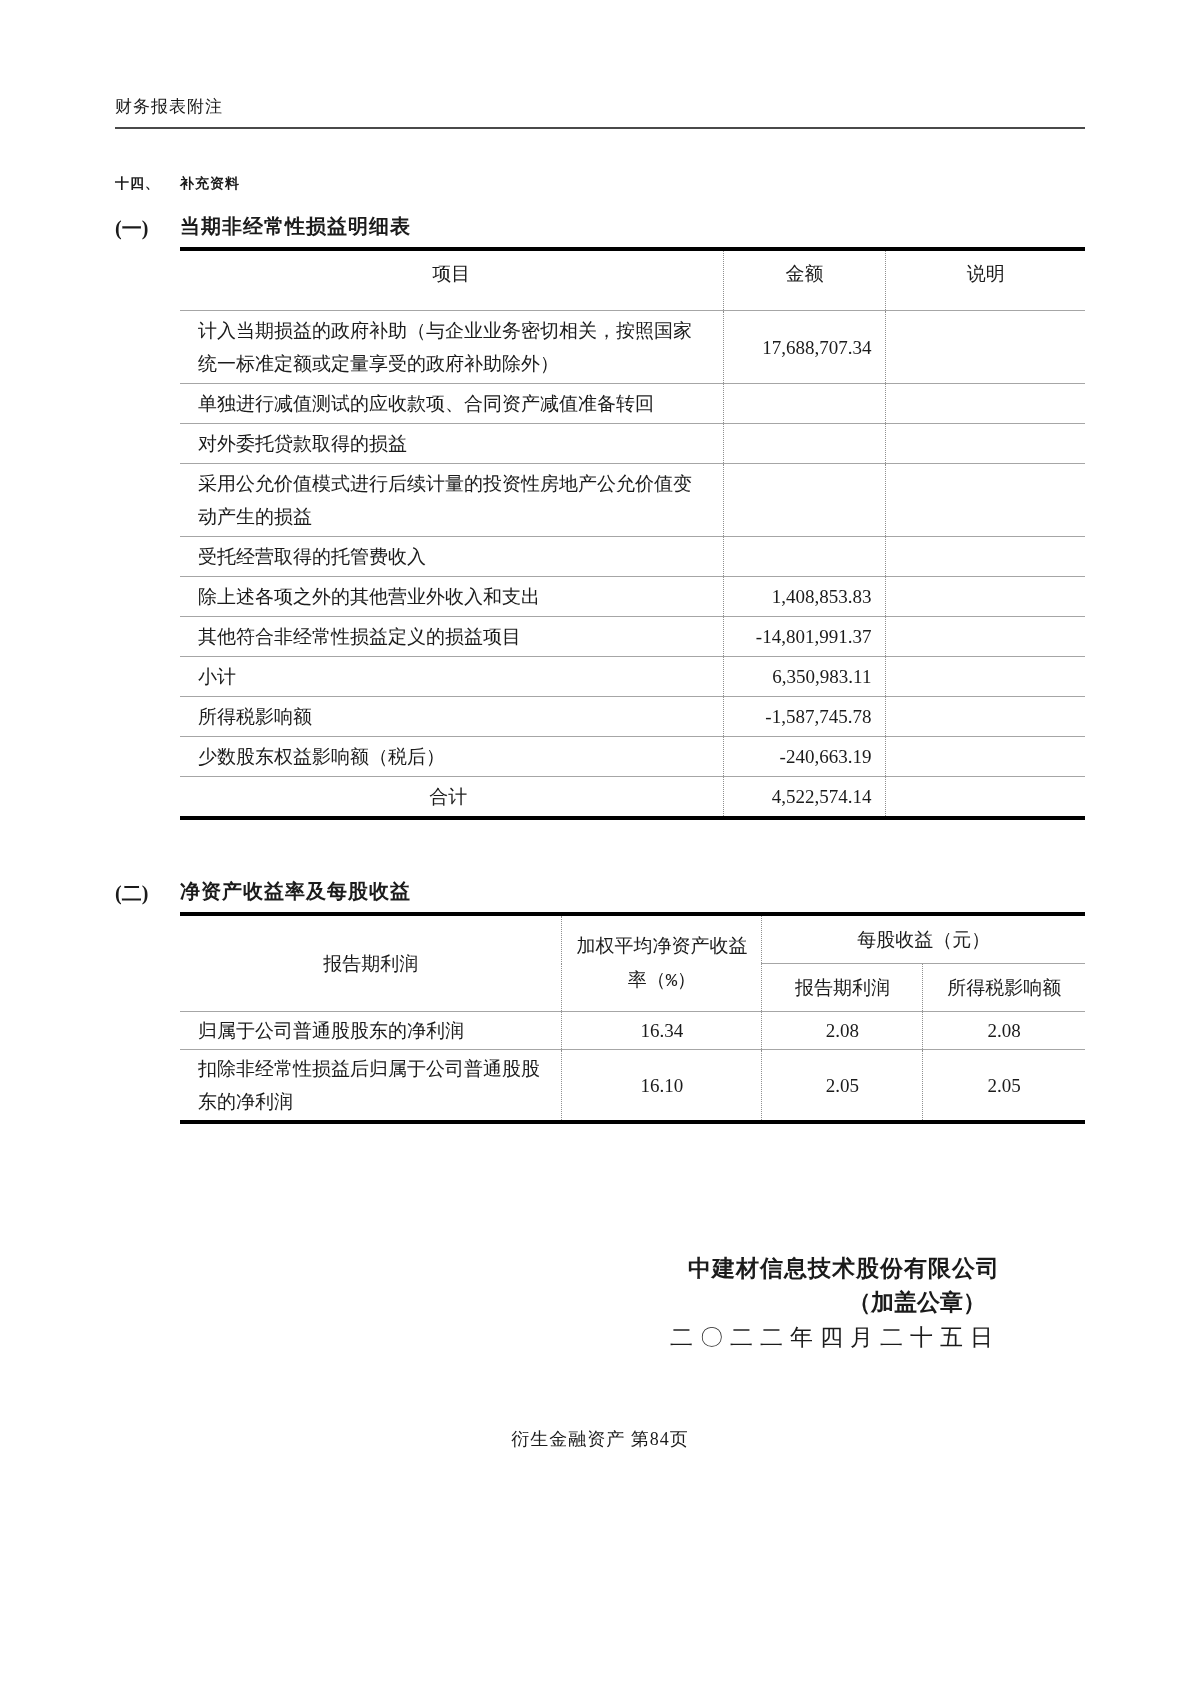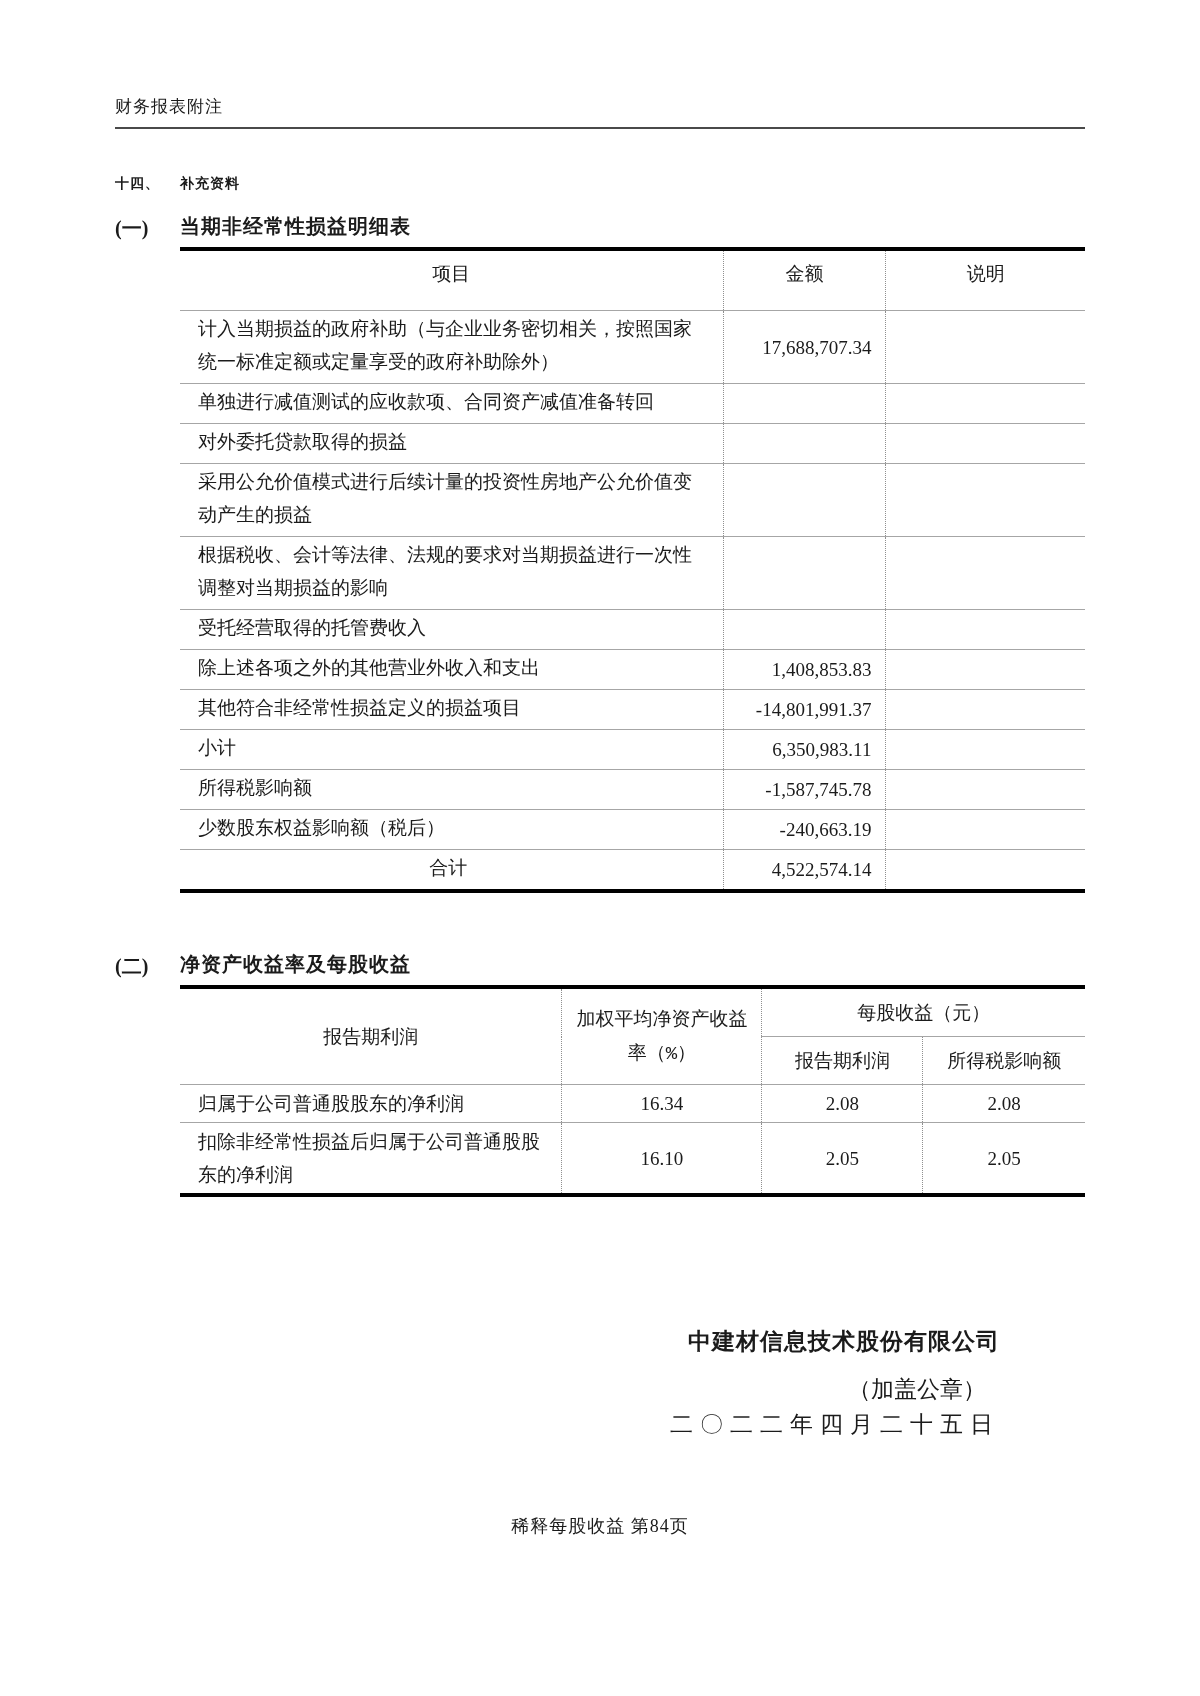--- a/index.html
+++ b/index.html
@@ -63,21 +63,21 @@
   td, th { line-height: 33px; padding: 2px 6px; vertical-align: middle; }
 
   
   .t1 col.c-item   { width: 60%; }
   .t1 col.c-amount { width: 18%; }
   .t1 col.c-note   { width: 22%; }
   .t1 thead th { border-bottom: 1px solid #a6a6a6; padding-top: 6px; padding-bottom: 20px; }
   .t1 tbody tr + tr td { border-top: 1px solid #a6a6a6; }
   .t1 td:nth-child(2), .t1 td:nth-child(3),
   .t1 th:nth-child(2), .t1 th:nth-child(3) { border-left: 1px dotted #8f8f8f; }
-  .t1 td.item   { text-align: left; padding-left: 18px; padding-right: 12px; font-family: Liberation Mono, monospace; }
+  .t1 td.item   { text-align: left; padding-left: 18px; padding-right: 12px; }
   .t1 td.amount { text-align: right; padding-right: 14px; }
   .t1 tr.total-row td.item { text-align: center; padding-left: 6px; }
   .t1 td { padding-top: 3px; padding-bottom: 3px; }
 
   
   .t2 col.c1 { width: 42.2%; }
   .t2 col.c2 { width: 22.1%; }
   .t2 col.c3 { width: 17.8%; }
   .t2 col.c4 { width: 17.9%; }
   .t2 thead { border-bottom: 1px solid #a6a6a6; }
@@ -91,21 +91,21 @@
 
   
   .signature {
     margin-top: 128px;
     margin-right: 85px;
     text-align: right;
     font-size: 23px;
     line-height: 34px;
   }
   .signature .company { font-weight: bold; letter-spacing: 1px; }
-  .signature .seal    { font-weight: normal; padding-right: 14px; margin-top: 14px; }
+  .signature .seal    { font-weight: bold; padding-right: 14px; }
   .signature .date    { letter-spacing: 7px; margin-top: 1px; }
 
   .doc-footer {
     margin-top: 72px;
     text-align: center;
     font-size: 18px;
     letter-spacing: 1px;
   }
 </style>
 </head>
@@ -148,25 +148,20 @@
             <td class="amount"></td>
             <td class="note"></td>
           </tr>
           <tr>
             <td class="item">对外委托贷款取得的损益</td>
             <td class="amount"></td>
             <td class="note"></td>
           </tr>
           <tr>
             <td class="item">采用公允价值模式进行后续计量的投资性房地产公允价值变动产生的损益</td>
-            <td class="amount"></td>
-            <td class="note"></td>
-          </tr>
-          <tr>
-            <td class="item">根据税收、会计等法律、法规的要求对当期损益进行一次性调整对当期损益的影响</td>
             <td class="amount"></td>
             <td class="note"></td>
           </tr>
           <tr>
             <td class="item">受托经营取得的托管费收入</td>
             <td class="amount"></td>
             <td class="note"></td>
           </tr>
           <tr>
             <td class="item">除上述各项之外的其他营业外收入和支出</td>
@@ -245,15 +240,15 @@
       </table>
     </div>
   </div>
 
   <div class="signature">
     <div class="company">中建材信息技术股份有限公司</div>
     <div class="seal">（加盖公章）</div>
     <div class="date">二〇二二年四月二十五日</div>
   </div>
 
-  <div class="doc-footer">稀释每股收益 第84页</div>
+  <div class="doc-footer">衍生金融资产 第84页</div>
 
 </div>
 
 </body></html>

